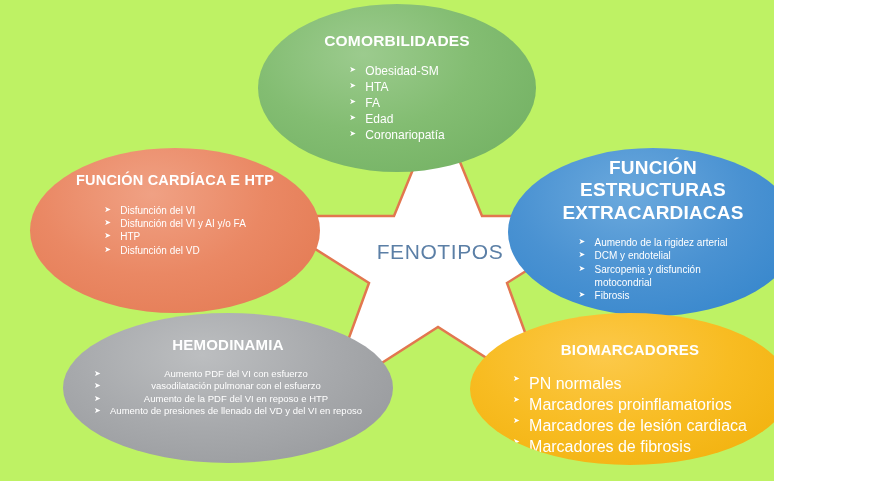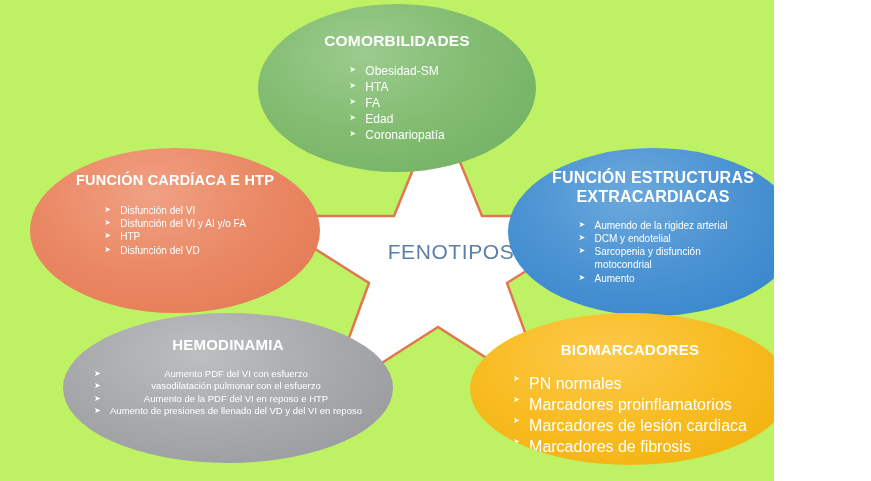--- a/index.html
+++ b/index.html
@@ -70,21 +70,21 @@
     left: 30px; top: 148px; width: 290px; height: 165px;
     background: radial-gradient(ellipse at 42% 28%, #f0a184 0%, #ea8864 48%, #e2774f 100%);
   }
   #ell-funcion-cardiaca .ell-title { font-size: 14.5px; margin-top: 24px; }
   #ell-funcion-cardiaca .ell-list { margin-top: 15px; font-size: 10px; }
 
   #ell-funcion-estructuras {
     left: 508px; top: 148px; width: 290px; height: 168px;
     background: radial-gradient(ellipse at 42% 28%, #6ba9dd 0%, #4a92d2 48%, #2f82ca 100%);
   }
-  #ell-funcion-estructuras .ell-title { font-size: 16px; margin-top: 21px; }
+  #ell-funcion-estructuras .ell-title { font-size: 19px; margin-top: 9px; }
   #ell-funcion-estructuras .ell-list { margin-top: 12px; font-size: 10px; }
 
   #ell-hemodinamia {
     left: 63px; top: 313px; width: 330px; height: 150px;
     background: radial-gradient(ellipse at 42% 28%, #bcbec0 0%, #a7a9ac 48%, #939598 100%);
   }
   #ell-hemodinamia .ell-title { font-size: 15px; margin-top: 23px; }
   #ell-hemodinamia .ell-list { margin-top: 14px; font-size: 9.5px; text-align: center; }
 
   #ell-biomarcadores {
@@ -102,21 +102,21 @@
     width: 350px;
     height: 290px;
   }
   #star-wrap svg {
     display: block;
     width: 100%;
     height: 100%;
   }
   #star-label {
     position: absolute;
-    left: 276px;
+    left: 265px;
     top: 240px;
     width: 350px;
     text-align: center;
     font-size: 21px;
     color: #5b7fa6;
     letter-spacing: 0.6px;
   }
 </style>
 </head>
 <body>
@@ -149,21 +149,21 @@
       <li>Disfunción del VD</li>
     </ul>
   </div>
 
   <div class="ellipse" id="ell-funcion-estructuras">
     <div class="ell-title" style="max-width:215px;">FUNCIÓN ESTRUCTURAS EXTRACARDIACAS</div>
     <ul class="ell-list">
       <li>Aumendo de la rigidez arterial</li>
       <li>DCM y endotelial</li>
       <li class="wrap" style="max-width:130px;">Sarcopenia y disfunción motocondrial</li>
-      <li>Aumento</li>
+      <li>Fibrosis</li>
     </ul>
   </div>
 
   <div class="ellipse" id="ell-hemodinamia">
     <div class="ell-title">HEMODINAMIA</div>
     <ul class="ell-list">
       <li>Aumento PDF del VI con esfuerzo</li>
       <li>vasodilatación pulmonar con el esfuerzo</li>
       <li>Aumento de la PDF del VI en reposo e HTP</li>
       <li>Aumento de presiones de llenado del VD y del VI en reposo</li>

